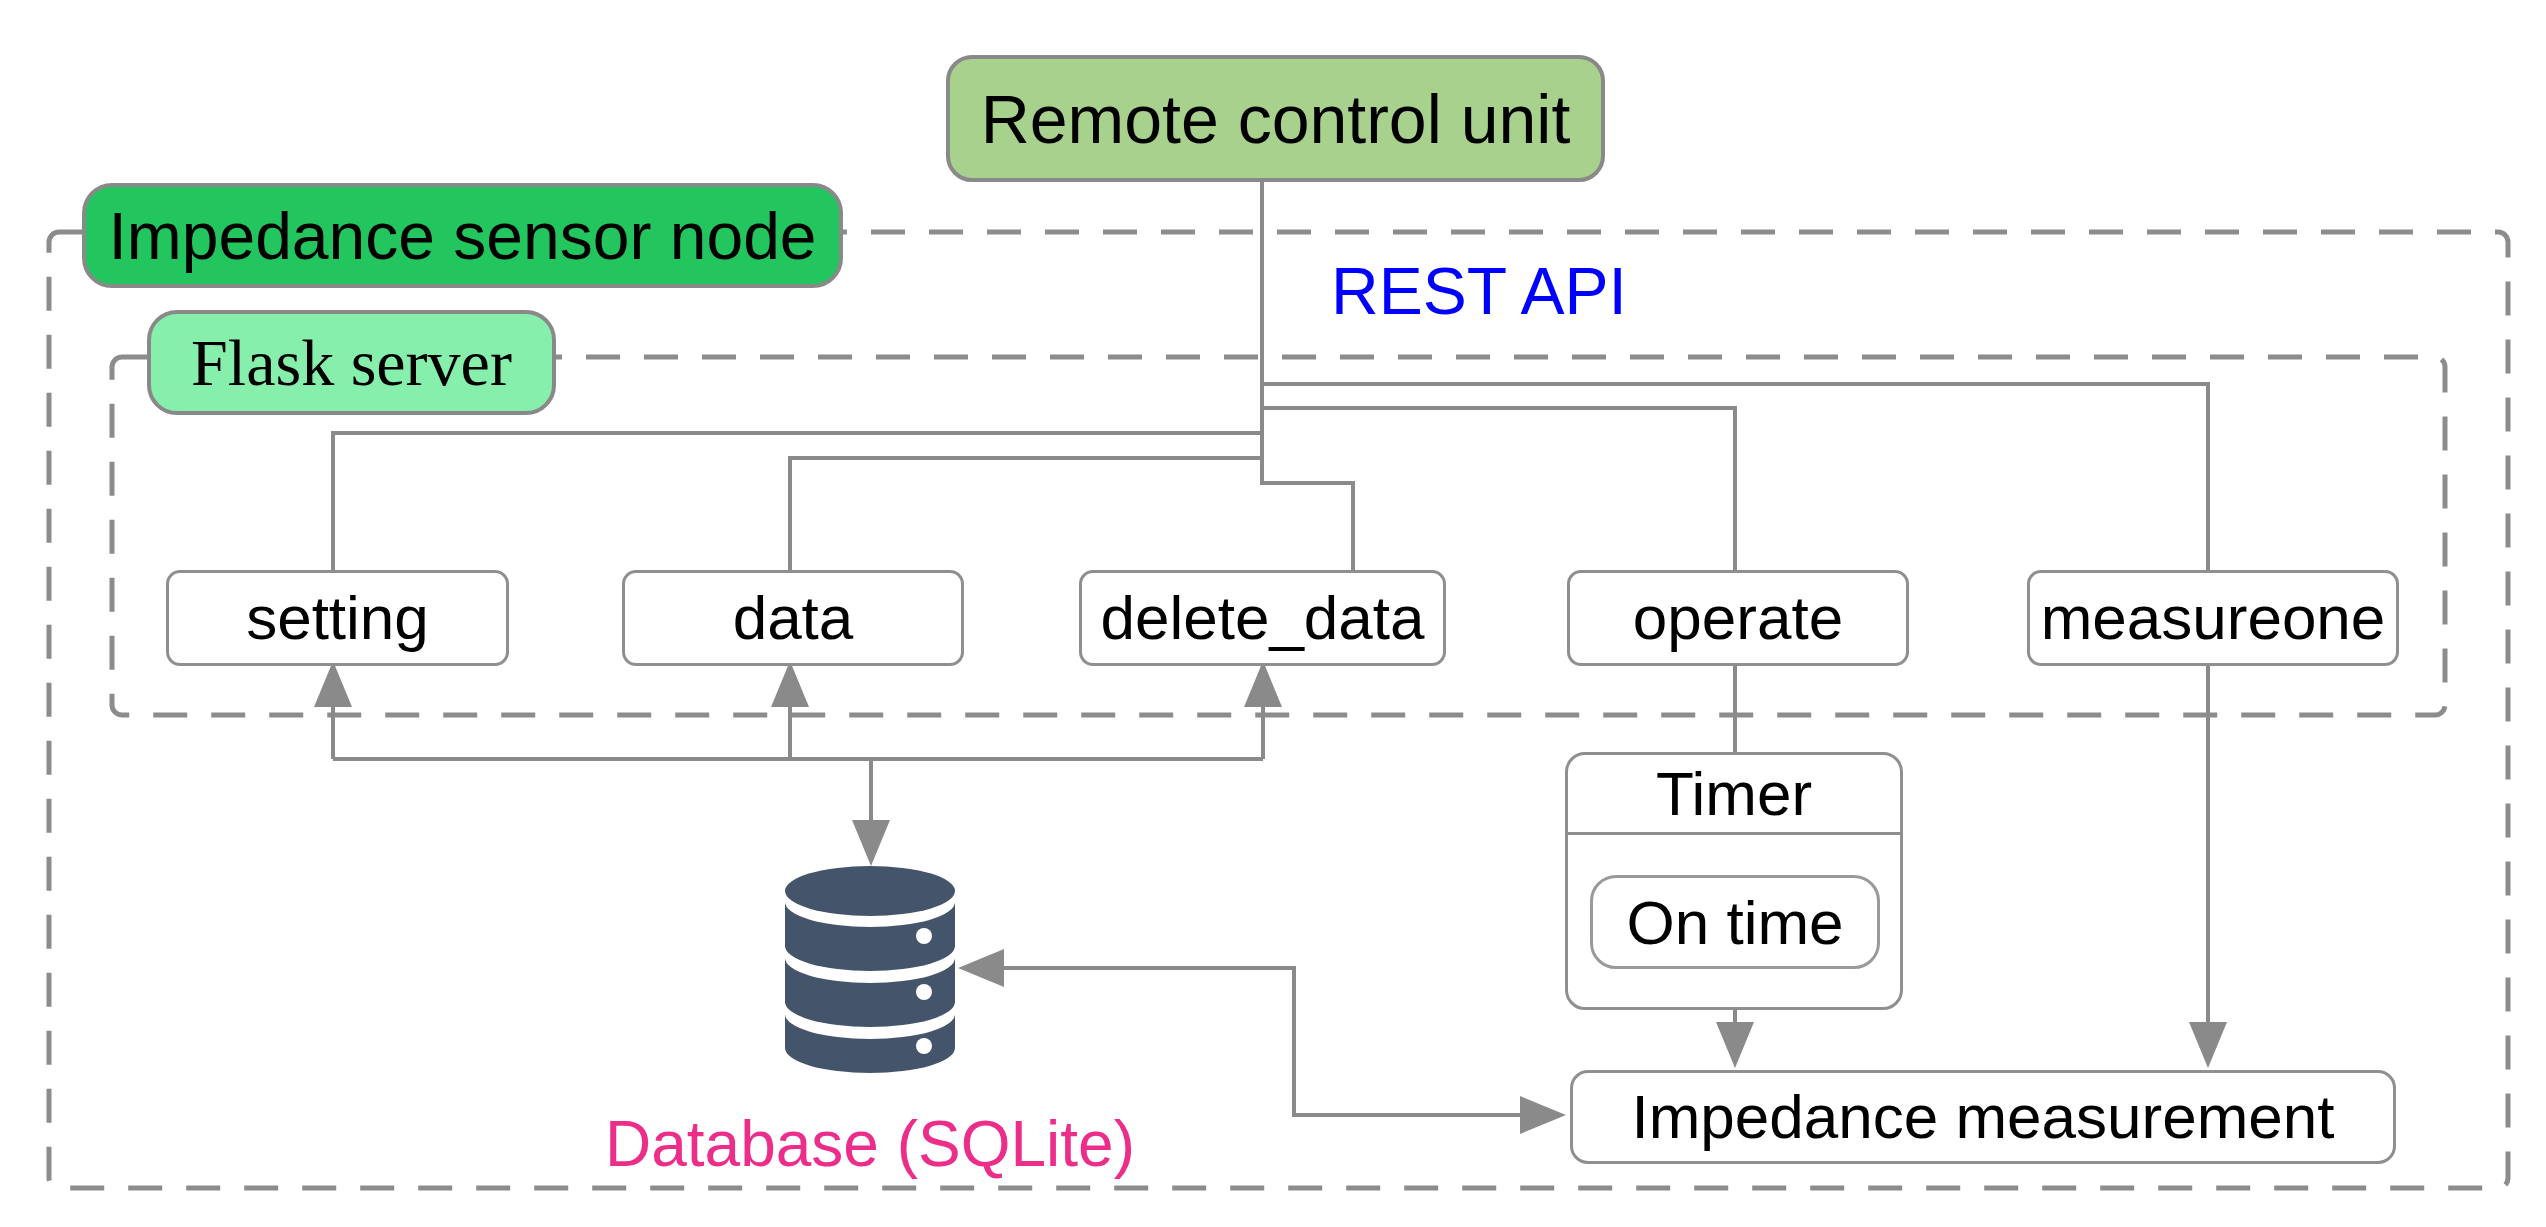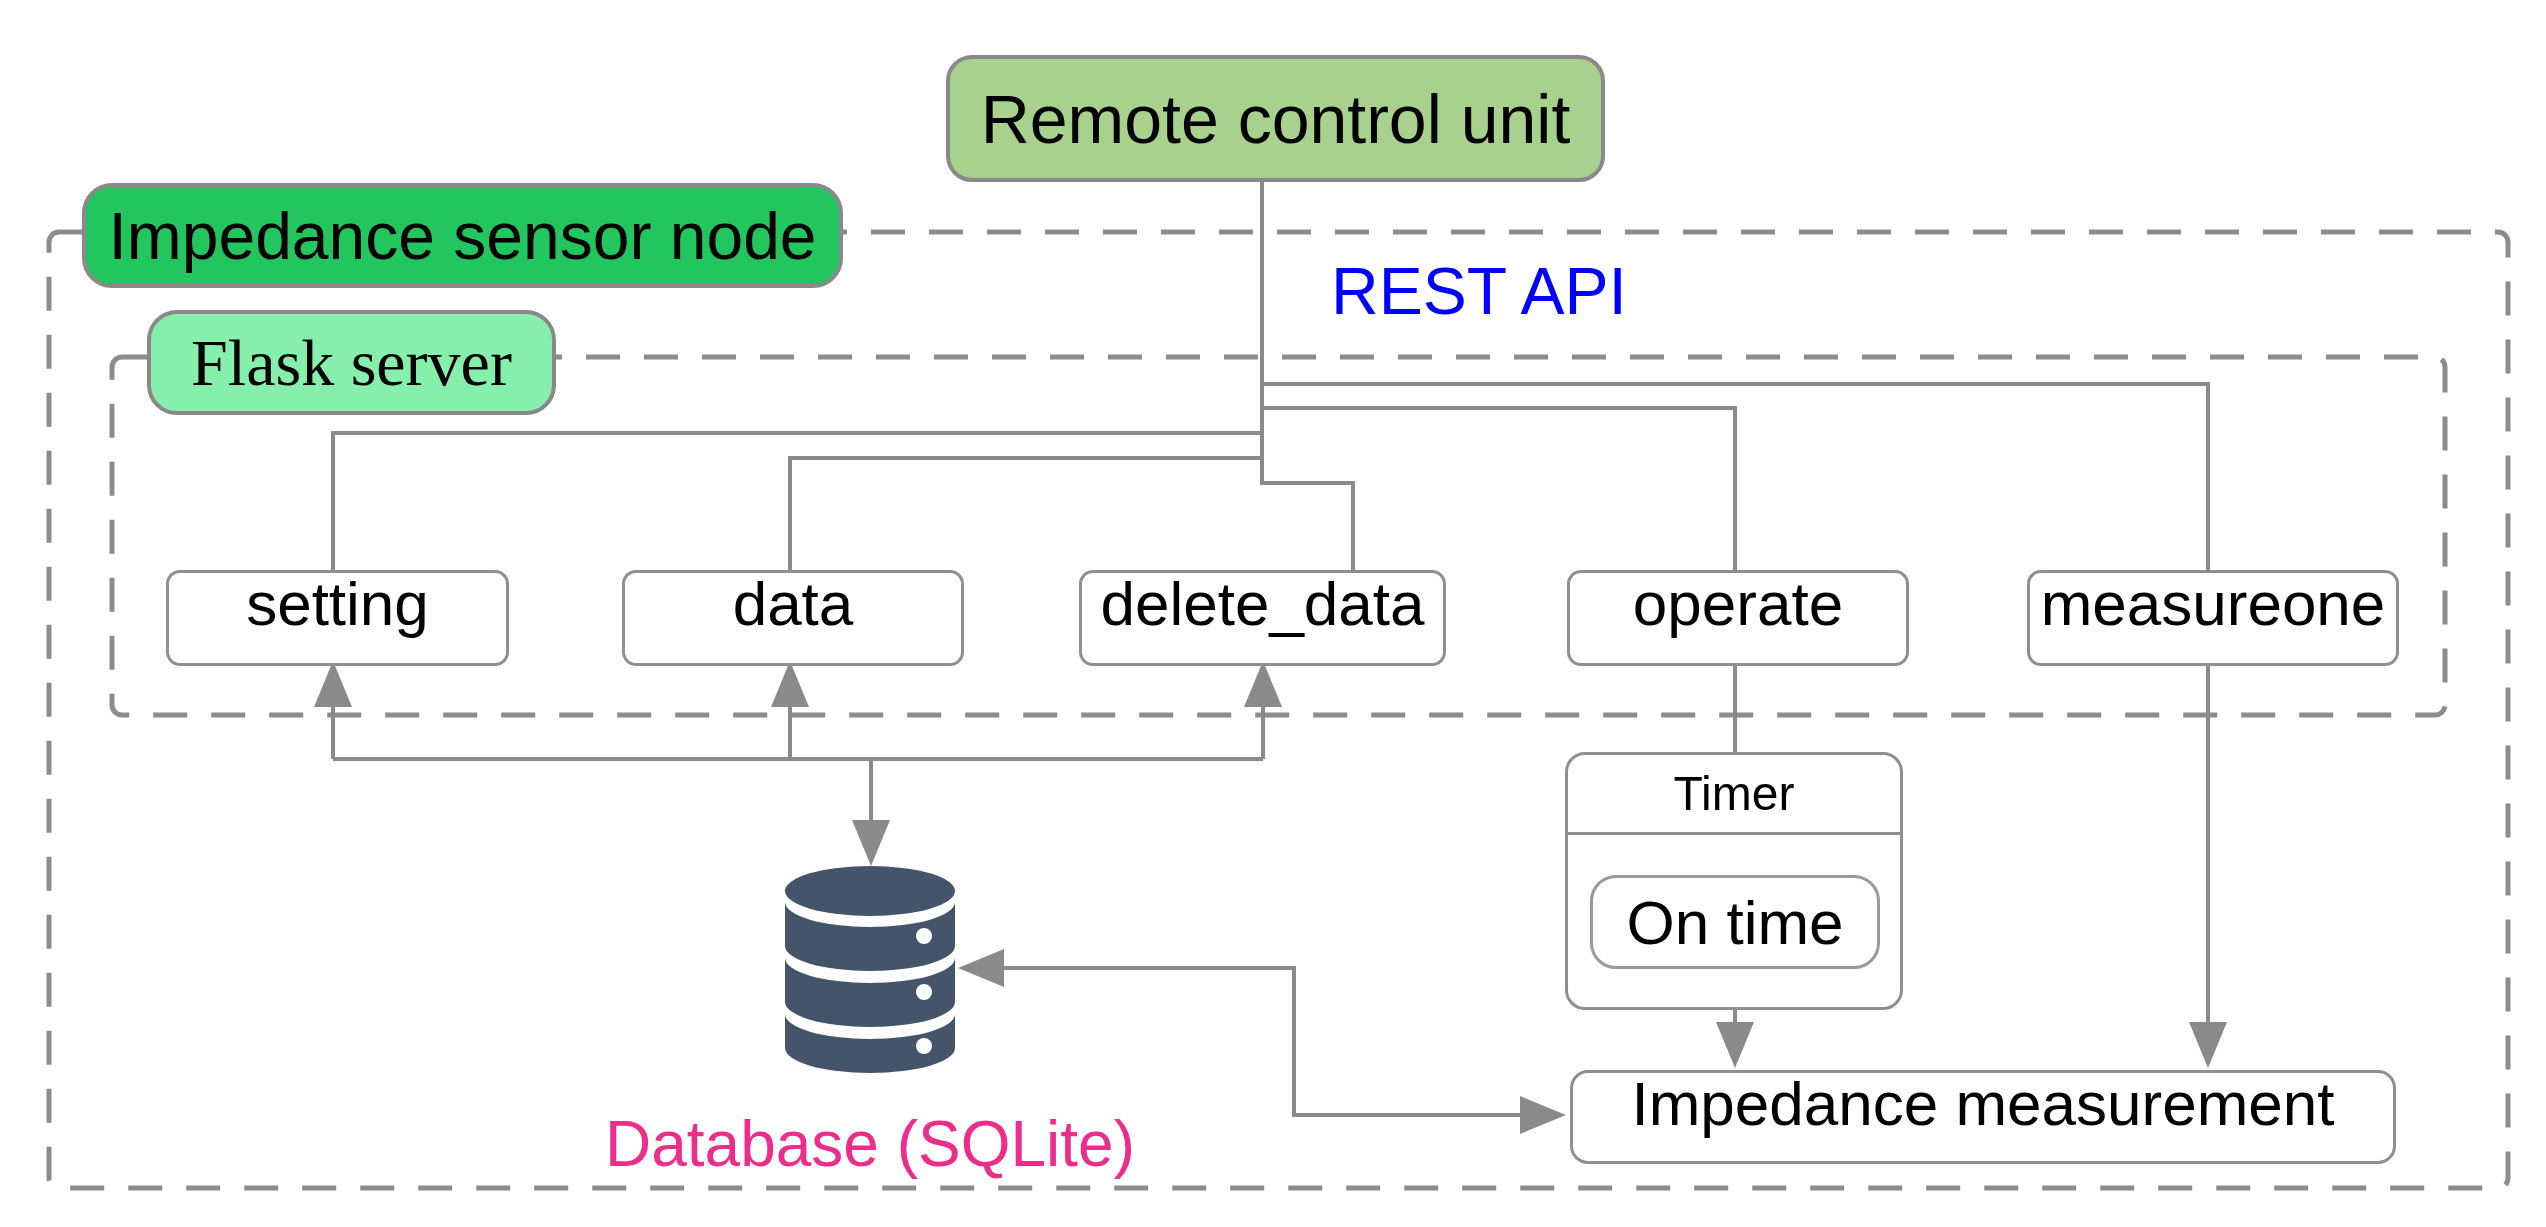--- a/index.html
+++ b/index.html
@@ -2,40 +2,40 @@
 <html><head>
 <meta charset="utf-8">
 <style>
   html,body{margin:0;padding:0;background:#ffffff;}
   #canvas{
     position:relative;width:2546px;height:1227px;background:#ffffff;overflow:hidden;
     font-family:"Liberation Sans","DejaVu Sans",sans-serif;color:#000;
   }
   #wires{position:absolute;left:0;top:0;z-index:1;}
   .node{
-    position:absolute;z-index:2;display:flex;align-items:flex-start;justify-content:center;
+    position:absolute;z-index:2;display:flex;align-items:center;justify-content:center;
     background:#ffffff;border:3px solid #8f8f8f;border-radius:14px;
     font-size:62px;line-height:1;white-space:nowrap;
   }
   .tag{
     position:absolute;z-index:3;display:flex;align-items:center;justify-content:center;
     border:4px solid #898989;border-radius:30px;font-size:66px;line-height:1;white-space:nowrap;
   }
   .remote{background:#A9D18E;border-radius:26px;font-size:68px;margin-left:8px;}
   .sensor-tag{background:#22c55e;}
   .flask-tag{background:#86efac;font-family:Liberation Serif, serif;}
   .resttext{
     position:absolute;z-index:2;color:#0000FF;font-size:66px;line-height:1;white-space:nowrap;
   }
   .timerbox{
     position:absolute;z-index:2;background:#ffffff;border:3px solid #8f8f8f;border-radius:20px;
   }
   .timerhead{
     position:absolute;left:0;top:0;width:100%;height:77px;border-bottom:3px solid #8f8f8f;
-    display:flex;align-items:center;justify-content:center;font-size:48px;
+    display:flex;align-items:center;justify-content:center;font-size:62px;
   }
   .ontime{
     position:absolute;left:22px;top:120px;width:284px;height:88px;
     border:3px solid #9a9a9a;border-radius:26px;
     display:flex;align-items:center;justify-content:center;font-size:62px;background:#fff;
   }
   .dblabel{
     position:absolute;z-index:2;color:#EC2E8A;font-size:64px;line-height:1;
     text-align:center;white-space:nowrap;
   }

